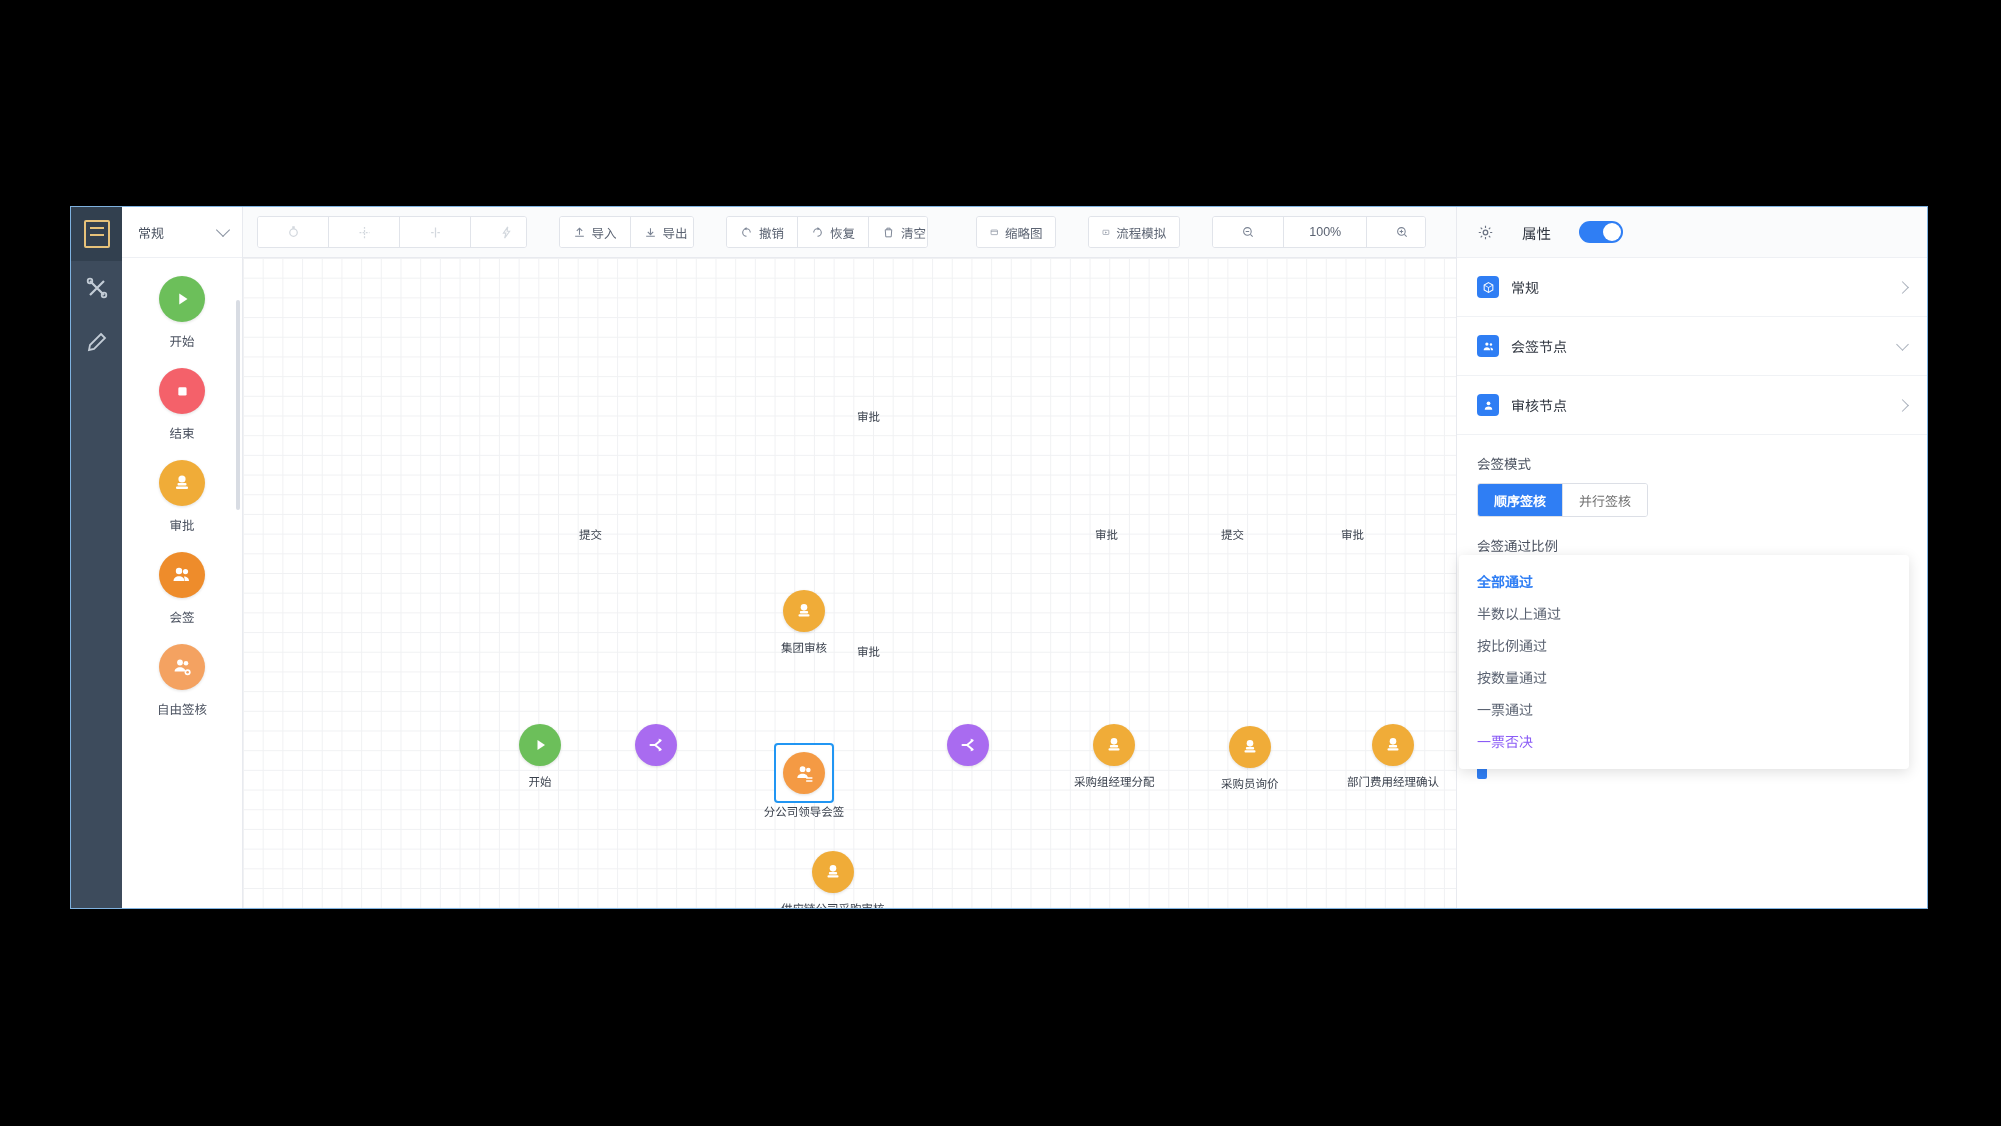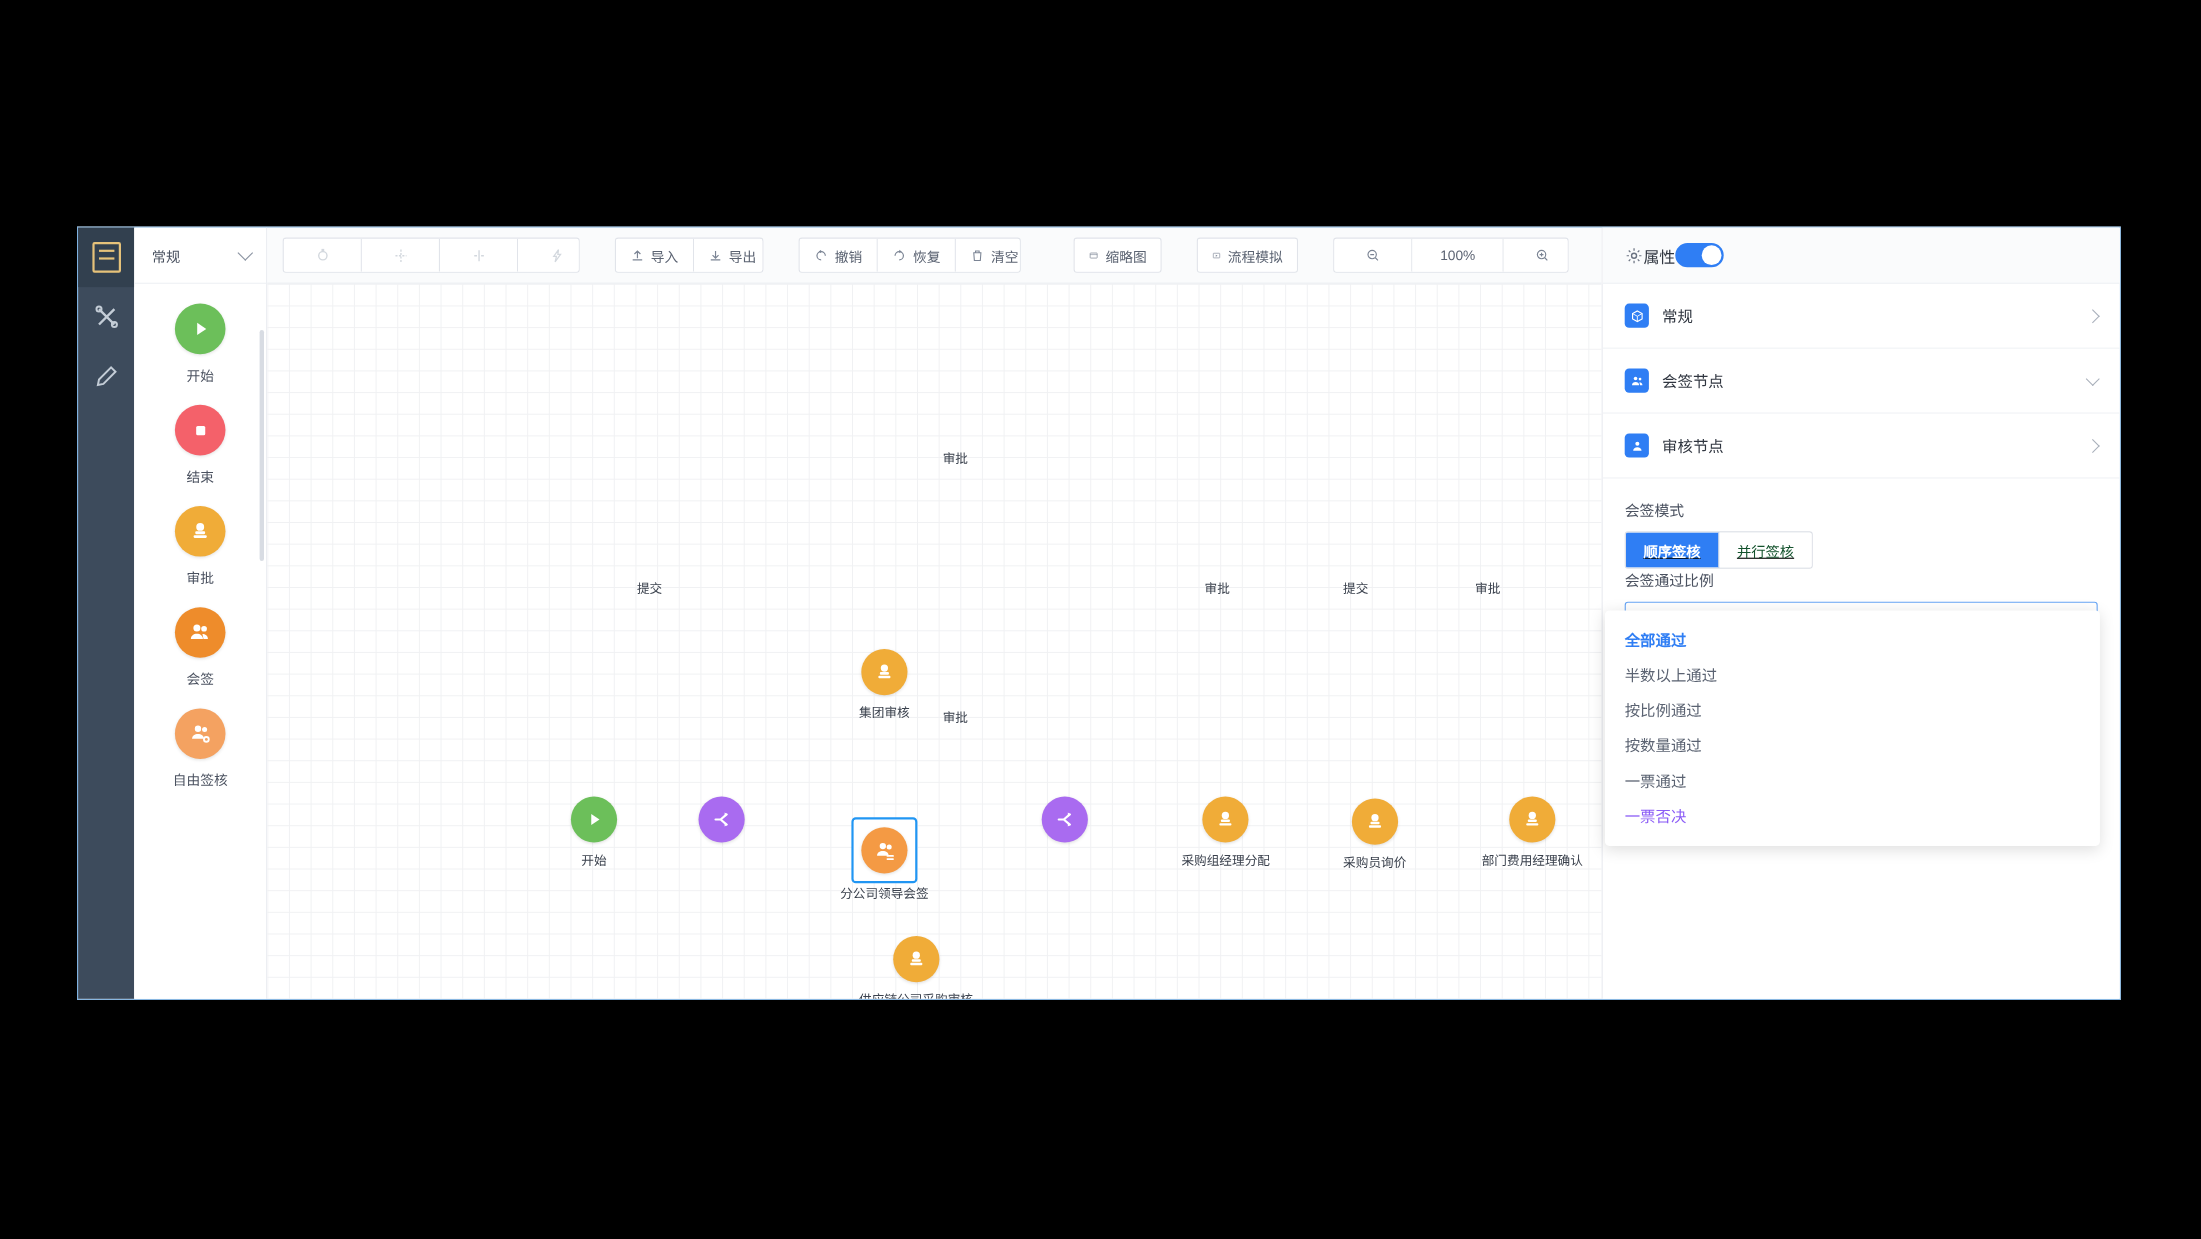--- a/index.html
+++ b/index.html
@@ -67,38 +67,38 @@
   .node .nlbl{margin-top:7px;font-size:11.5px;color:#3a414d;white-space:nowrap;}
   .node.sel{padding:7px;border:2px solid #2196f3;border-radius:4px;background:#fff;}
   .node.sel .nlbl{position:absolute;top:100%;margin-top:2px;}
   .edgelbl{position:absolute;font-size:11.5px;color:#3a414d;white-space:nowrap;}
   .svgwrap{position:absolute;inset:0;pointer-events:none;}
 
   
   .panel{width:470px;flex:0 0 470px;border-left:1px solid #e8eaef;background:#fff;
          display:flex;flex-direction:column;position:relative;}
   .panel-head{height:50px;background:#fafbfc;border-bottom:1px solid #eef0f4;display:flex;
-              align-items:center;padding:0 20px;gap:0;}
+              align-items:center;padding:0 20px;gap:28px;}
   .panel-title{font-size:14.5px;color:#303640;}
   .switch{width:44px;height:22px;border-radius:11px;background:#2f7ef4;position:relative;cursor:pointer;}
   .switch::after{content:"";position:absolute;width:18px;height:18px;border-radius:50%;background:#fff;
                  top:2px;right:2px;}
   .sect{height:58px;display:flex;align-items:center;padding:0 20px;gap:12px;
         border-bottom:1px solid #f0f2f5;cursor:pointer;}
   .sect-ico{width:22px;height:22px;border-radius:4px;background:#2f7ef4;display:flex;
             align-items:center;justify-content:center;flex:0 0 22px;}
   .sect-lbl{font-size:14px;color:#303640;flex:1;}
   .chev{width:8px;height:8px;border-top:1.6px solid #a9b0bb;border-right:1.6px solid #a9b0bb;}
   .chev.right{transform:rotate(45deg);}
   .chev.down{transform:rotate(135deg);margin-bottom:4px;}
   .form{padding:18px 20px 0 20px;}
   .flabel{font-size:13.5px;color:#4b5260;margin-bottom:10px;}
   .segmented{display:inline-flex;border:1px solid #dcdfe6;border-radius:3px;overflow:hidden;
-             text-decoration:underline;}
-  .seg{padding:0 16px;height:32px;display:flex;align-items:center;font-size:13px;color:#14532d;
+             margin-bottom:18px;}
+  .seg{padding:0 16px;height:32px;display:flex;align-items:center;font-size:13px;color:#737373;
        background:#fff;cursor:pointer;border-right:1px solid #dcdfe6;}
   .seg:last-child{border-right:none;}
   .seg.on{background:#2f7ef4;color:#fff;font-weight:bold;}
   .selectbox{height:36px;border:1px solid #67a5f5;border-radius:3px;display:flex;align-items:center;
              padding:0 12px;font-size:13.5px;color:#4b5260;cursor:pointer;justify-content:space-between;}
   .caret-up{width:8px;height:8px;border-top:1.5px solid #a9b0bb;border-right:1.5px solid #a9b0bb;
             transform:rotate(-45deg);margin-top:3px;}
   .ghost{height:30px;width:10px;background:#2f7ef4;border-radius:2px;margin:14px 0;}
   .dropdown{position:absolute;left:2px;right:18px;top:348px;background:#fff;border-radius:4px;
             box-shadow:0 3px 14px rgba(0,0,0,.13);padding:10px 0 8px 0;z-index:40;overflow:hidden;

